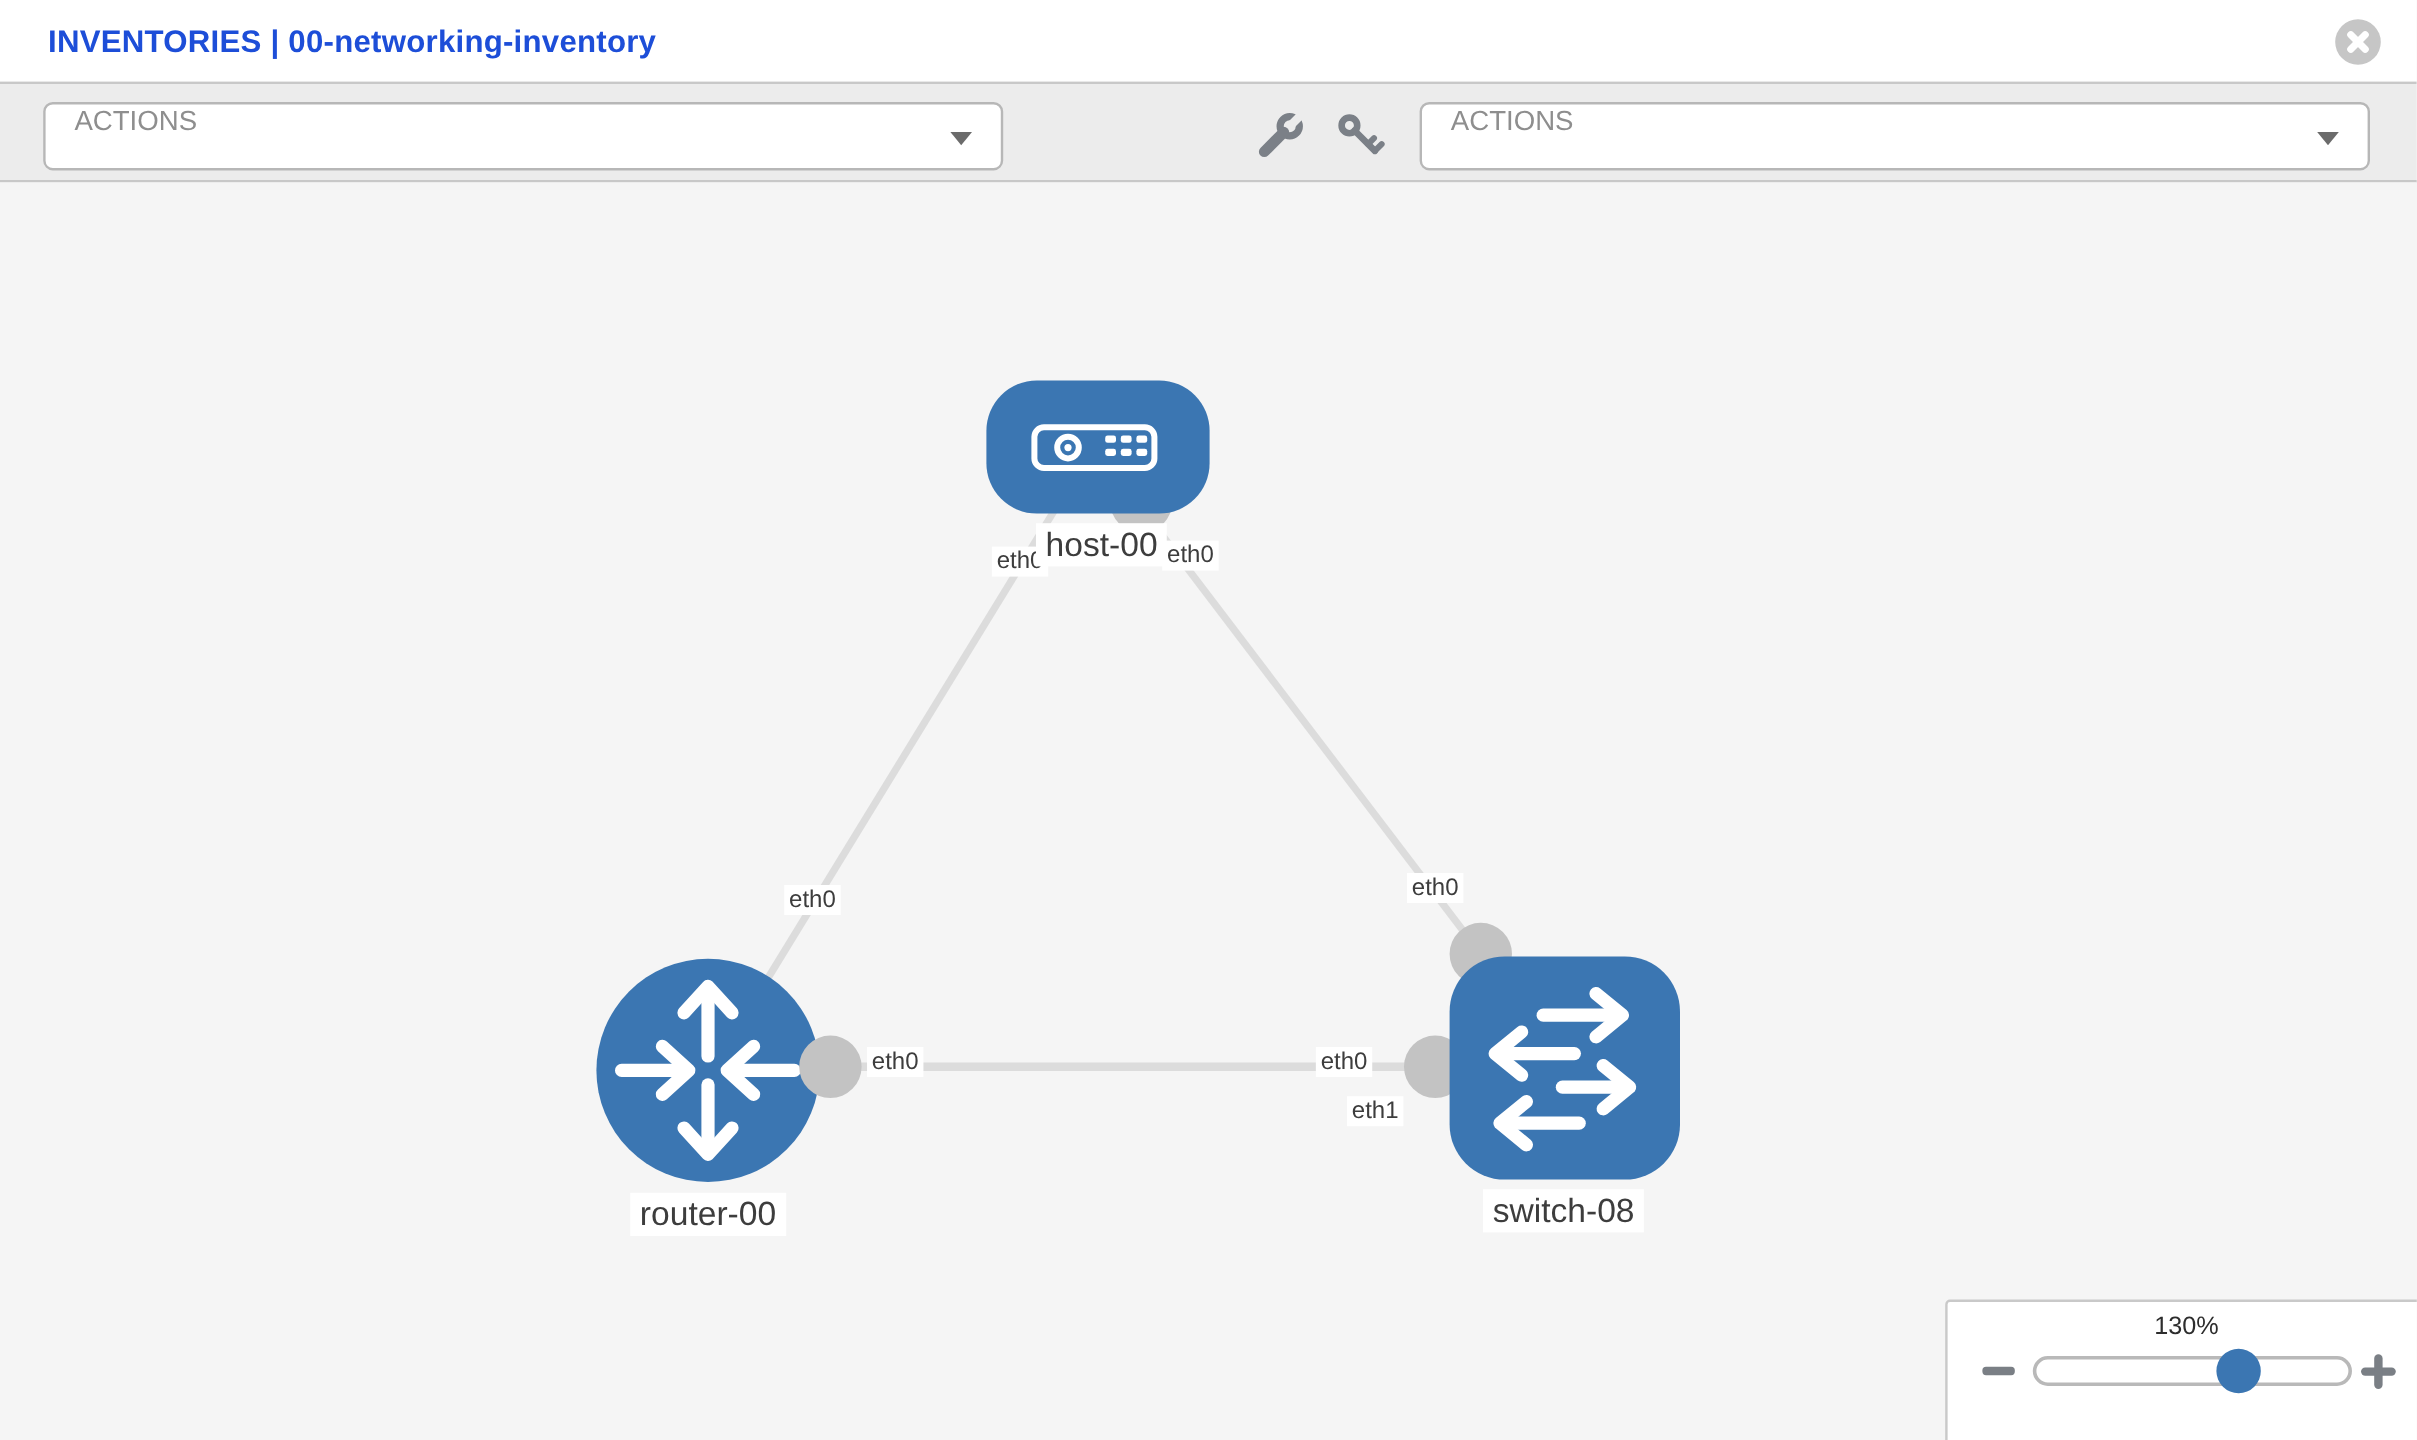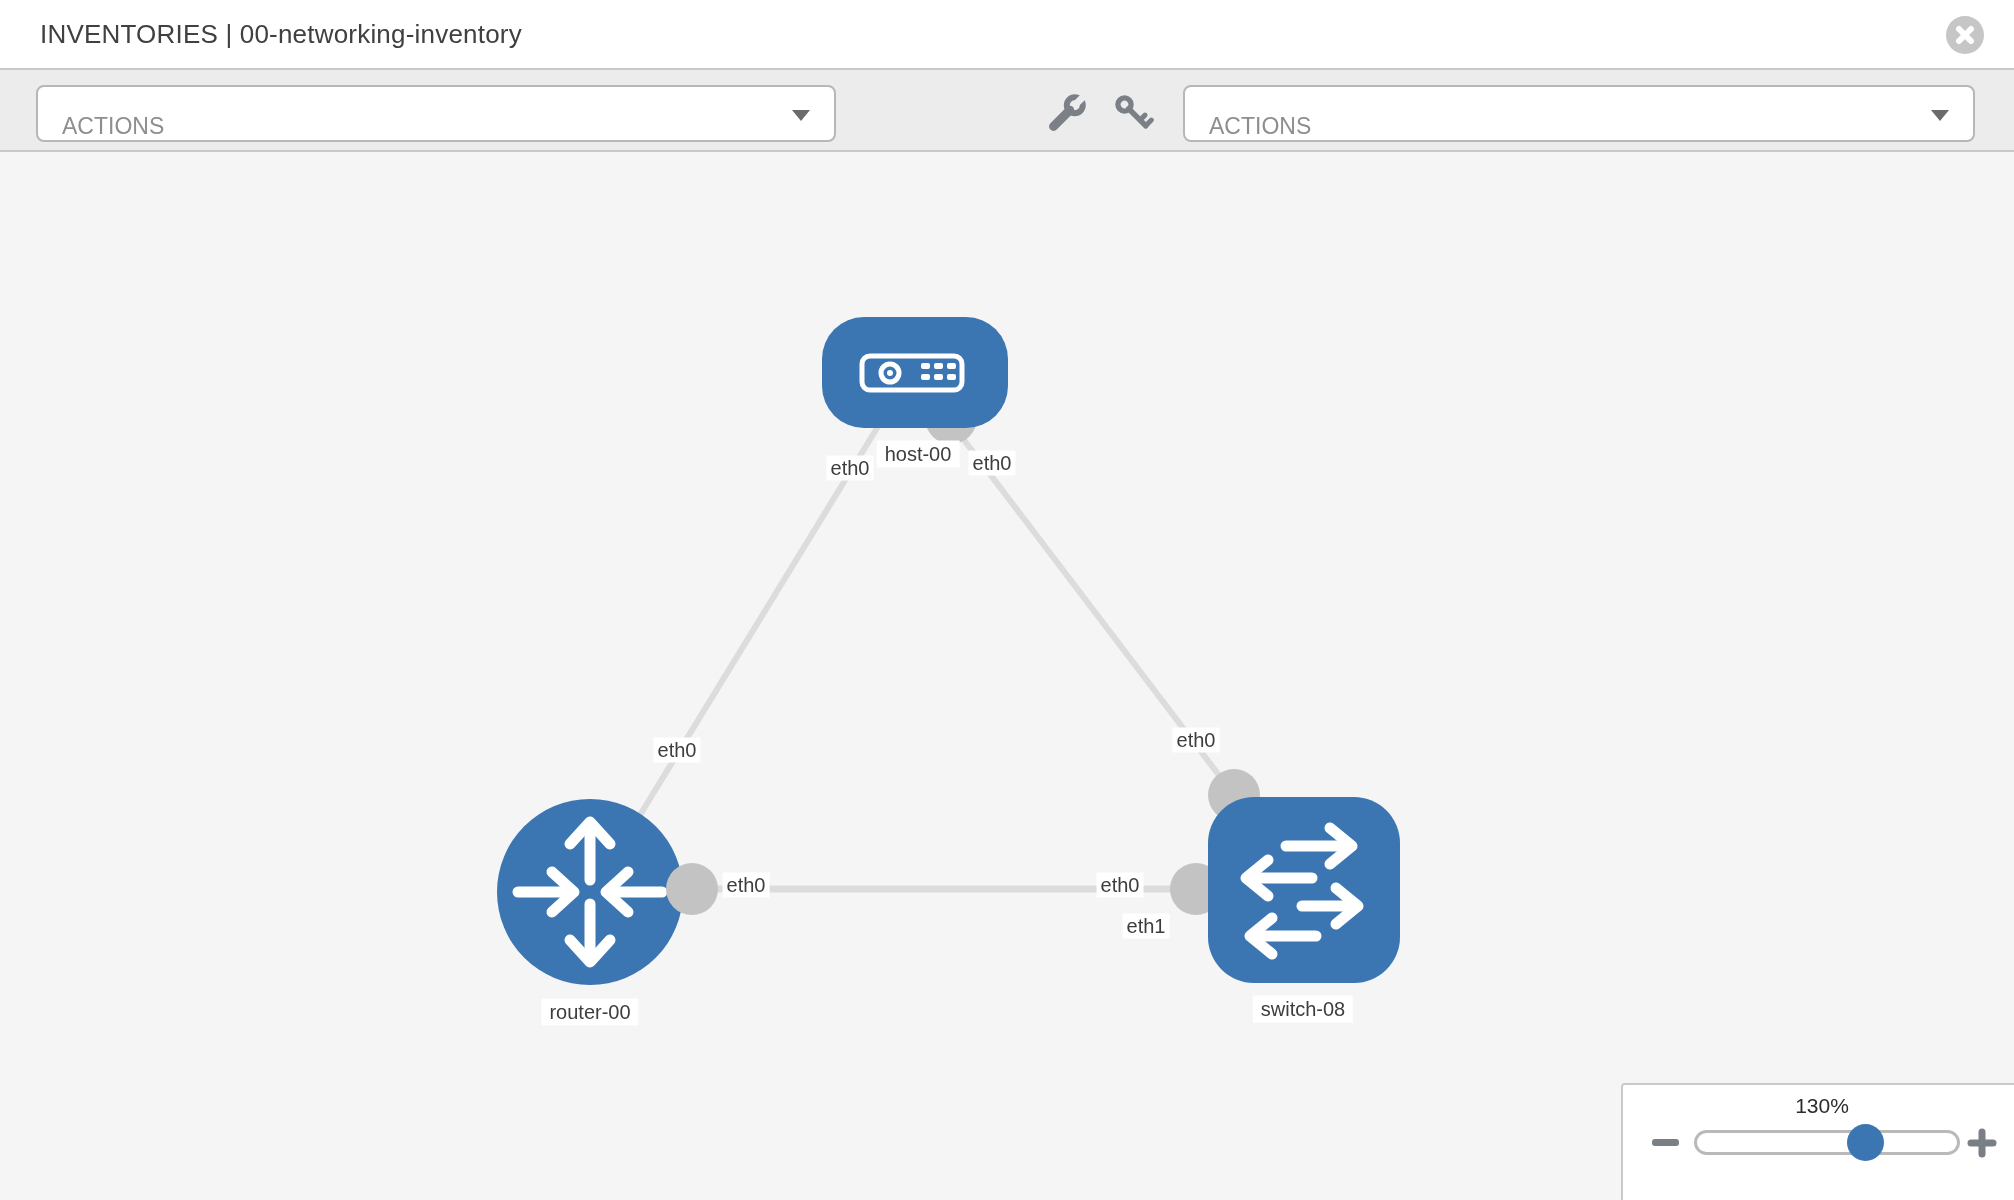--- a/index.html
+++ b/index.html
@@ -14,45 +14,45 @@
     --connector:#c3c3c3;
     --label-text:#3d3d3d;
   }
   *{box-sizing:border-box;margin:0;padding:0;}
   html,body{width:2014px;height:1200px;overflow:hidden;}
   body{font-family:"Liberation Sans","DejaVu Sans",sans-serif;background:var(--canvas);position:relative;}
 
   
   .header{position:absolute;left:0;top:0;width:2014px;height:70px;background:#ffffff;
           border-bottom:2px solid var(--border);display:flex;align-items:center;}
-  .title{margin-left:40px;font-size:26px;font-weight:normal;color:#404040;letter-spacing:.2px;}
+  .title{margin-left:40px;font-size:26px;font-weight:bold;color:#1d4ed8;letter-spacing:.2px;}
   .close-btn{position:absolute;right:30px;top:16px;width:38px;height:38px;border-radius:50%;
              background:#c6c6c6;display:flex;align-items:center;justify-content:center;cursor:pointer;}
 
   
   .toolbar{position:absolute;left:0;top:70px;width:2014px;height:82px;background:var(--toolbar);
            border-bottom:2px solid var(--border);}
   .select{position:absolute;top:15px;height:57px;background:#ffffff;border:2px solid var(--select-border);
-          border-radius:8px;display:flex;align-items:flex-end;color:var(--muted);font-size:23px;
+          border-radius:8px;display:flex;align-items:flex-start;color:var(--muted);font-size:23px;
           padding:0 24px;cursor:pointer;}
   .select .caret{position:absolute;right:24px;top:50%;margin-top:-4px;width:0;height:0;
           border-left:9px solid transparent;border-right:9px solid transparent;
           border-top:11px solid #6b6b6b;}
   .select.actions{left:36px;width:800px;}
   .select.search{left:1183px;width:792px;}
   .tool-icons{position:absolute;left:1037px;top:14px;}
 
   
   .canvas{position:absolute;left:0;top:152px;width:2014px;height:1048px;background:var(--canvas);overflow:hidden;}
   .graph-svg{position:absolute;left:0;top:-152px;width:2014px;height:1200px;}
 
   .net-label{position:absolute;transform:translate(-50%,-50%);background:#ffffff;color:var(--label-text);
              white-space:nowrap;}
   .iface{font-size:20px;padding:1px 4px;}
-  .node-name{font-size:20px;padding:2px 8px;}
+  .node-name{font-size:28px;padding:2px 8px;}
 
   
   .zoom-panel{position:absolute;left:1621px;top:1083px;width:402px;height:126px;background:#ffffff;
               border:2px solid #c9c9c9;border-radius:4px;}
   .zoom-level{position:absolute;left:0;top:9px;width:100%;text-align:center;font-size:21px;color:#2d2d2d;}
   .zoom-minus{position:absolute;left:29px;top:54px;width:27px;height:7px;background:#7a7f85;border-radius:3px;cursor:pointer;}
   .zoom-track{position:absolute;left:71px;top:45px;width:266px;height:25px;background:#ffffff;
               border:3px solid #b9b9b9;border-radius:14px;cursor:pointer;}
   .zoom-thumb{position:absolute;left:224px;top:39px;width:37px;height:37px;border-radius:50%;
               background:var(--blue);cursor:grab;}

